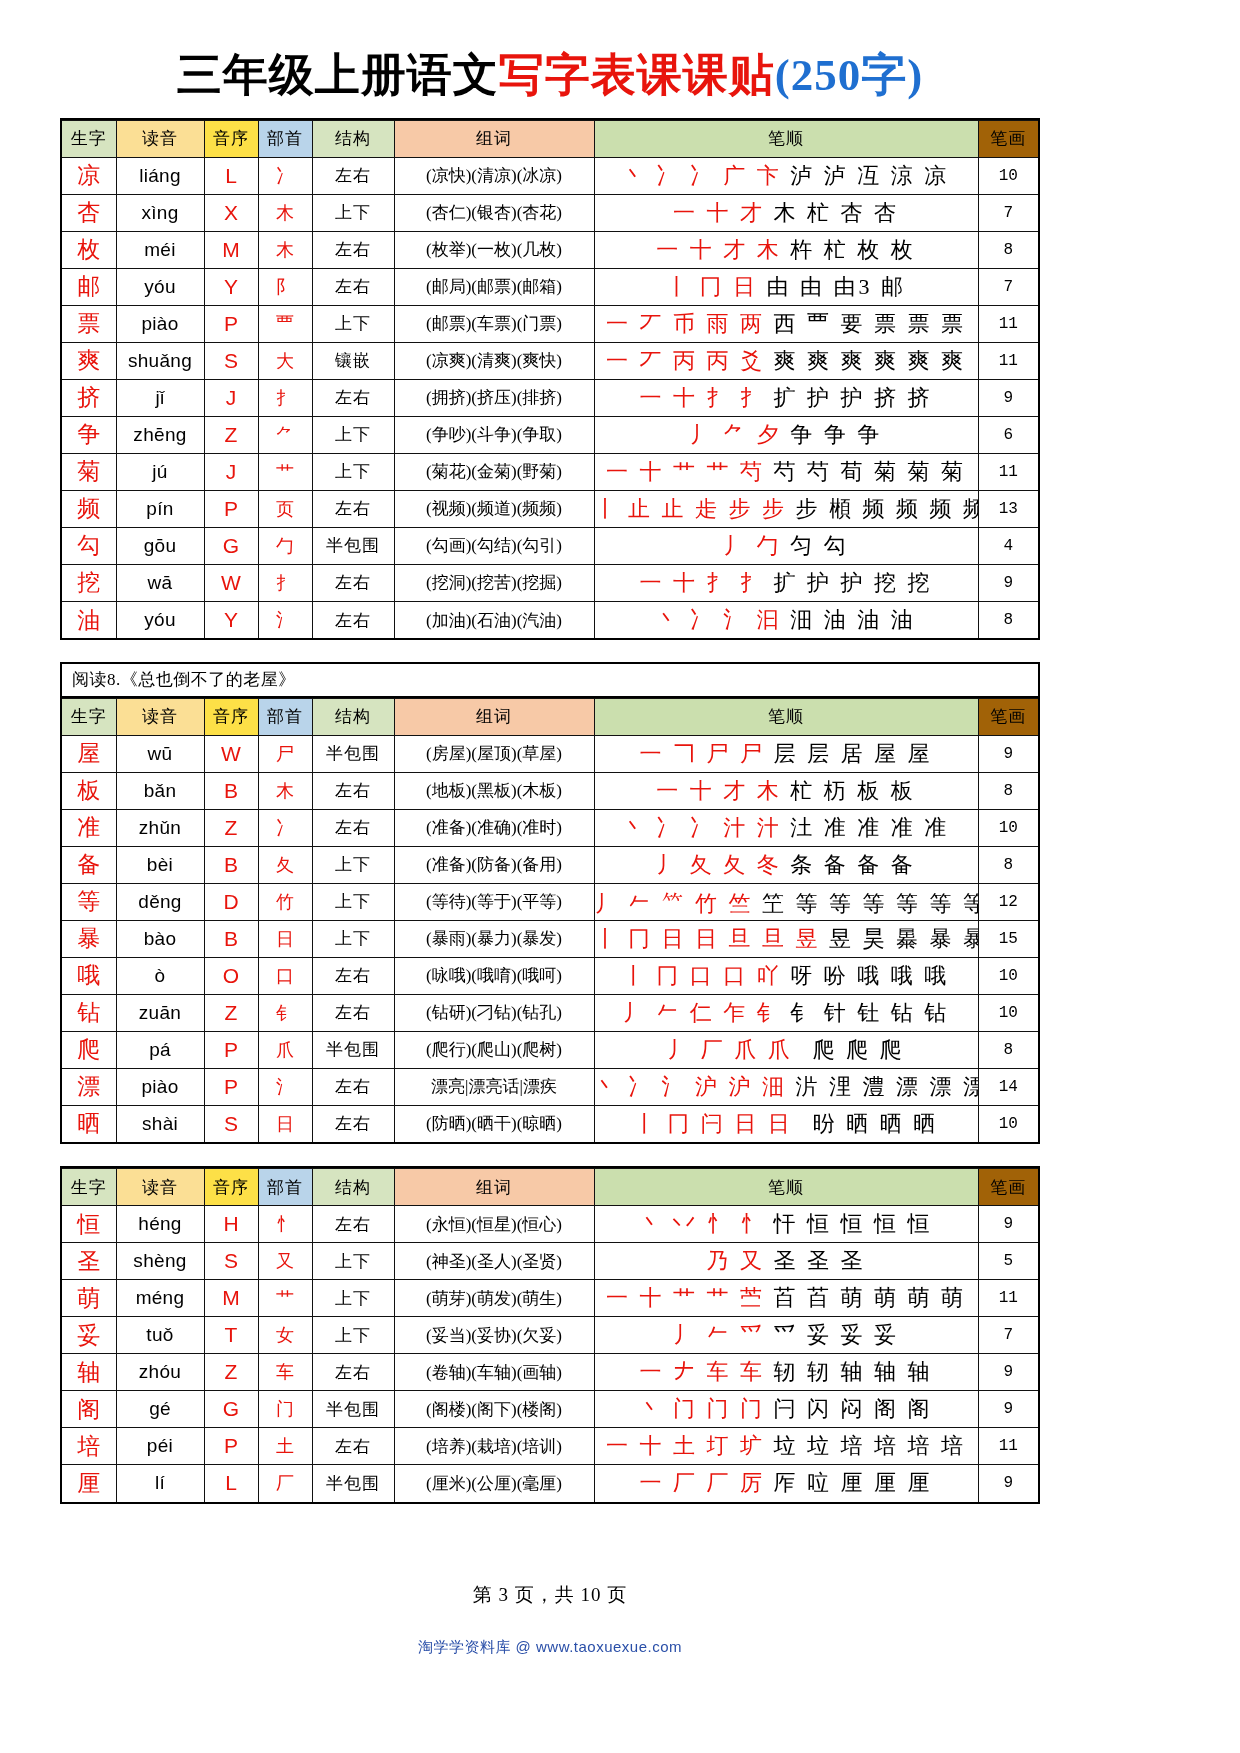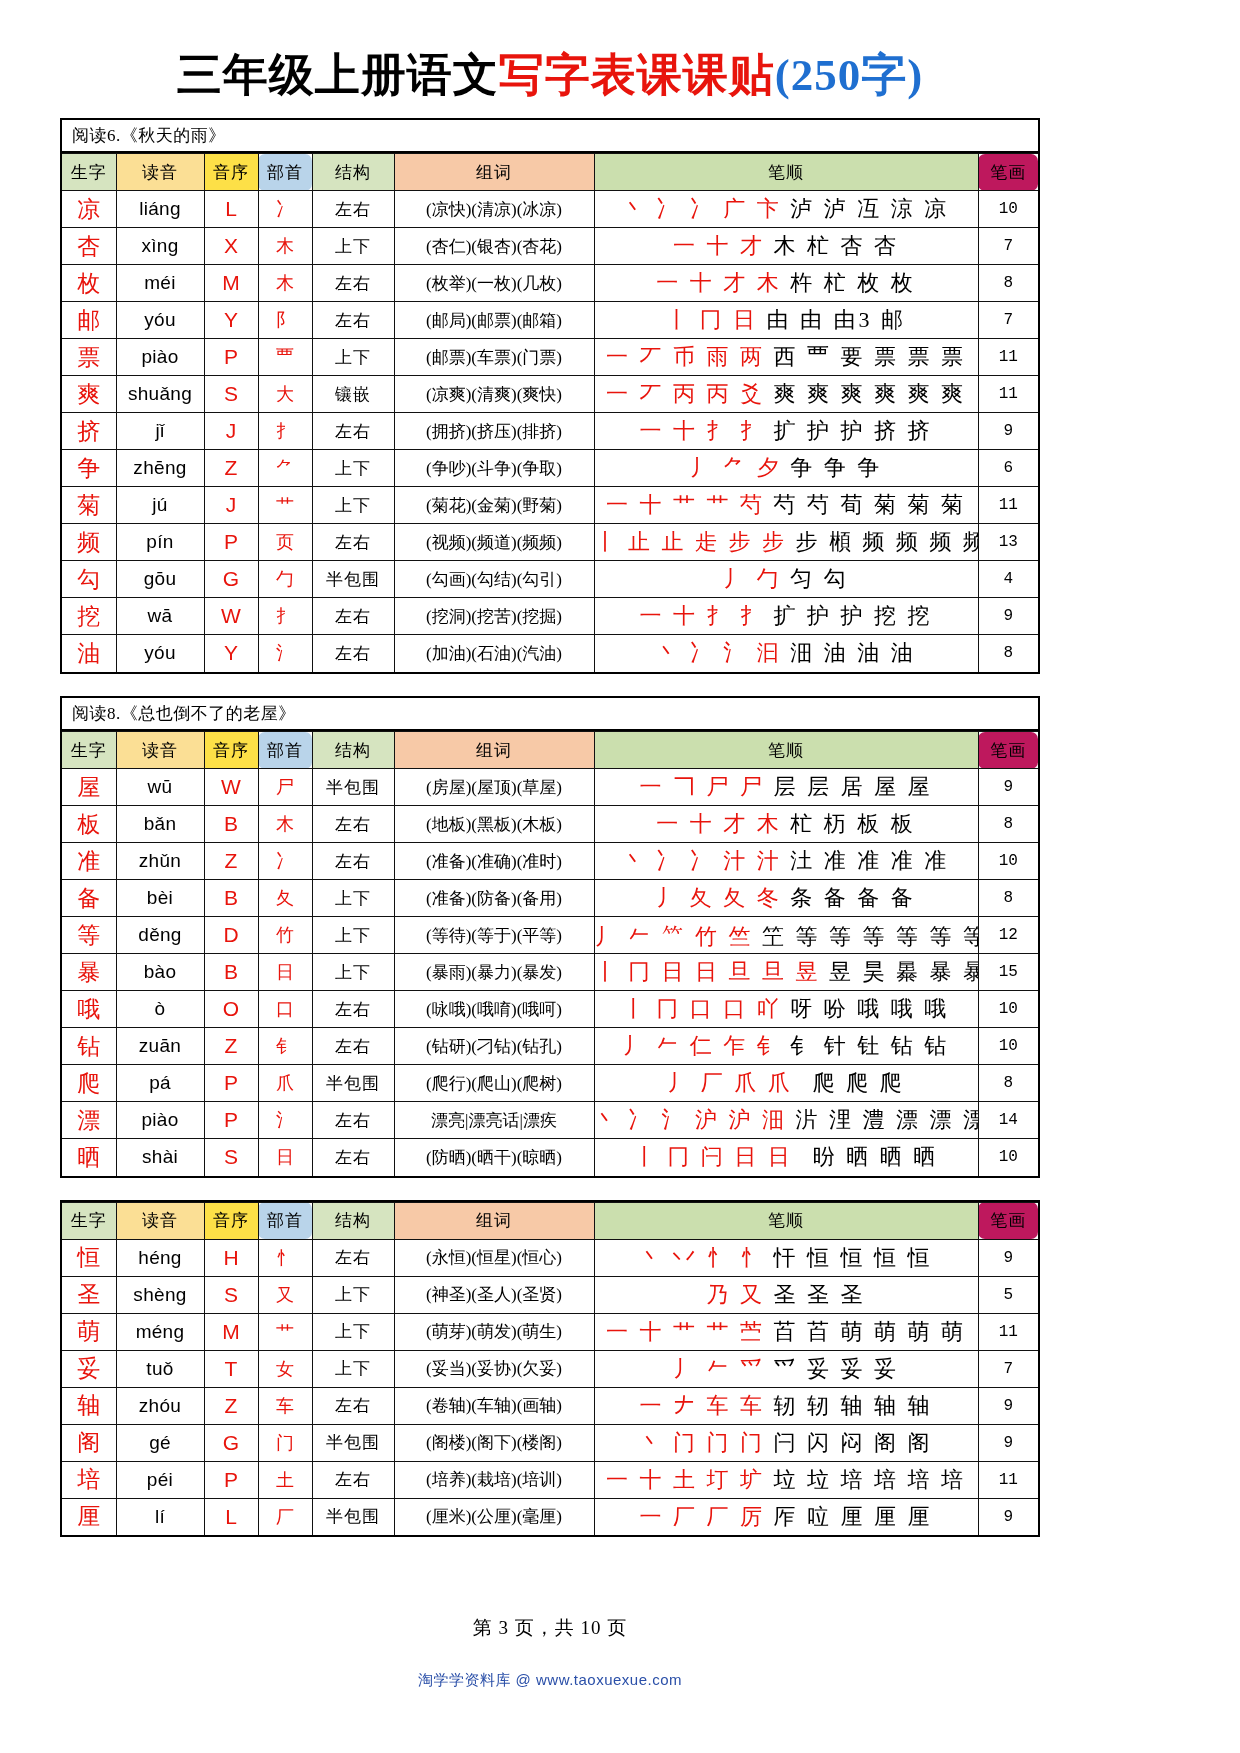--- a/index.html
+++ b/index.html
@@ -79,25 +79,25 @@
   col.c-jiegou { width: 82px; }
   col.c-zuci   { width: 200px; }
   col.c-bishun { width: auto; }
   col.c-bihua  { width: 60px; }
 
   
   th.h { font-size: 17px; letter-spacing: 1px; height: 34px; }
   th.h-zi     { background: #d6e4c0; }
   th.h-yin    { background: #fbdf95; }
   th.h-yinxu  { background: #fde047; }
-  th.h-bushou { background: #b9d4ea; border-radius: 7px; }
+  th.h-bushou { background: #b9d4ea; }
   th.h-jiegou { background: #d6e4c0; }
   th.h-zuci   { background: #f7c9a7; }
   th.h-bishun { background: #cbdfae; }
-  th.h-bihua  { background: #be185d; border-radius: 7px; }
+  th.h-bihua  { background: #a16207; }
 
   
   td.zi {
     color: #e8140c;
     font-size: 23px;
     font-family: "Liberation Serif", "DejaVu Serif", serif;
   }
   td.yin {
     font-size: 19px;
     font-family: "Liberation Sans", "DejaVu Sans", sans-serif;
@@ -145,21 +145,20 @@
 <body>
 
 <div class="page">
 
   <div class="title">
     <span class="seg-black">三年级上册语文</span><span class="seg-red">写字表课课贴</span><span class="seg-blue">(250字)</span>
   </div>
 
   <div id="sections-host">
       <div class="section">
-        <div class="section-title">阅读6.《秋天的雨》</div>
         <table class="sheet">
           <colgroup>
             <col class="c-zi">
             <col class="c-yin">
             <col class="c-yinxu">
             <col class="c-bushou">
             <col class="c-jiegou">
             <col class="c-zuci">
             <col class="c-bishun">
             <col class="c-bihua">

